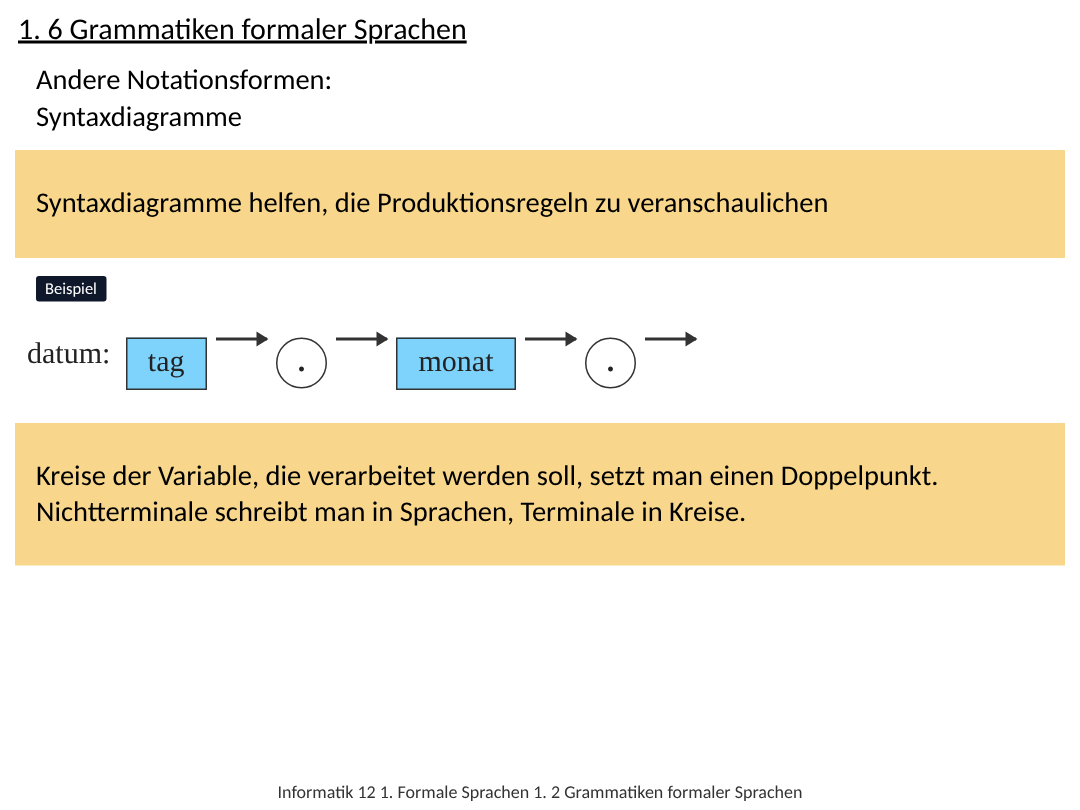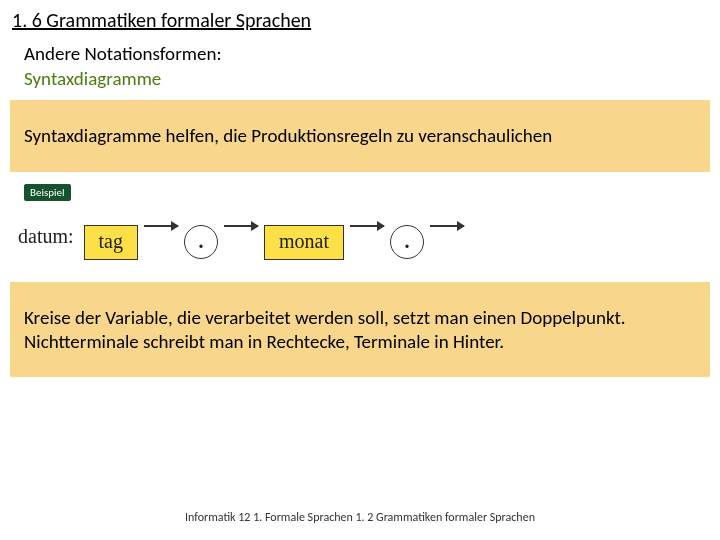--- a/index.html
+++ b/index.html
@@ -16,33 +16,33 @@
     color: #000;
   }
   .subtitle {
     font-size: 19px;
     padding: 4px 0 2px 24px;
     color: #000;
   }
   .subtitle2 {
     font-size: 19px;
     padding: 0 0 10px 24px;
-    color: #4d7c0f;
+    color: #000000;
   }
   .box {
     background: #f8d78c;
     margin: 0 10px 8px 10px;
     padding: 24px 14px;
     font-size: 19px;
     color: #000;
     line-height: 1.25;
   }
   .badge {
     display: inline-block;
-    background: #14532d;
+    background: #0f172a;
     color: #fff;
     font-size: 11px;
     padding: 2px 6px;
     margin: 4px 0 6px 24px;
     border-radius: 2px;
     text-align: right;
   }
   .diagram-wrap {
     padding: 18px 18px 22px 18px;
   }
@@ -50,21 +50,21 @@
     display: flex;
     gap: 6px;
     font-family: Georgia, 'Times New Roman', serif;
     font-size: 20px;
     color: #222;
   }
   .d-label { padding-right: 4px; }
   .d-rect {
     border: 1.5px solid #333;
     padding: 4px 14px 6px 14px;
-    background: #fde047;
+    background: #7dd3fc;
   }
   .d-circ {
     border: 1.5px solid #333;
     border-radius: 50%;
     width: 34px; height: 34px;
     display: flex;
     align-items: center;
     justify-content: center;
     background: #fff;
     font-weight: bold;
@@ -77,21 +77,21 @@
   .d-arrow::after {
     content: "";
     position: absolute;
     right: -1px; top: -4px;
     border-left: 8px solid #333;
     border-top: 5px solid transparent;
     border-bottom: 5px solid transparent;
   }
   .footer {
     position: absolute;
-    bottom: 16px;
+    bottom: 4px;
     width: 100%;
     text-align: center;
     font-size: 12px;
     color: #333;
   }
 </style>
 </head>
 <body>
 
 
@@ -114,19 +114,19 @@
     <span class="d-arrow"></span>
     <span class="d-rect">monat</span>
     <span class="d-arrow"></span>
     <span class="d-circ">.</span>
     <span class="d-arrow"></span>
   </div>
 </div>
 
 <div class="box">
   <div>Kreise der Variable, die verarbeitet werden soll, setzt man einen Doppelpunkt.</div>
-  <div>Nichtterminale schreibt man in Rechtecke, Terminale in Hinter.</div>
+  <div>Nichtterminale schreibt man in Sprachen, Terminale in Kreise.</div>
 </div>
 
 <div class="footer">Informatik 12 1. Formale Sprachen 1. 2 Grammatiken formaler Sprachen</div>
 
 
 
 
 </body></html>

